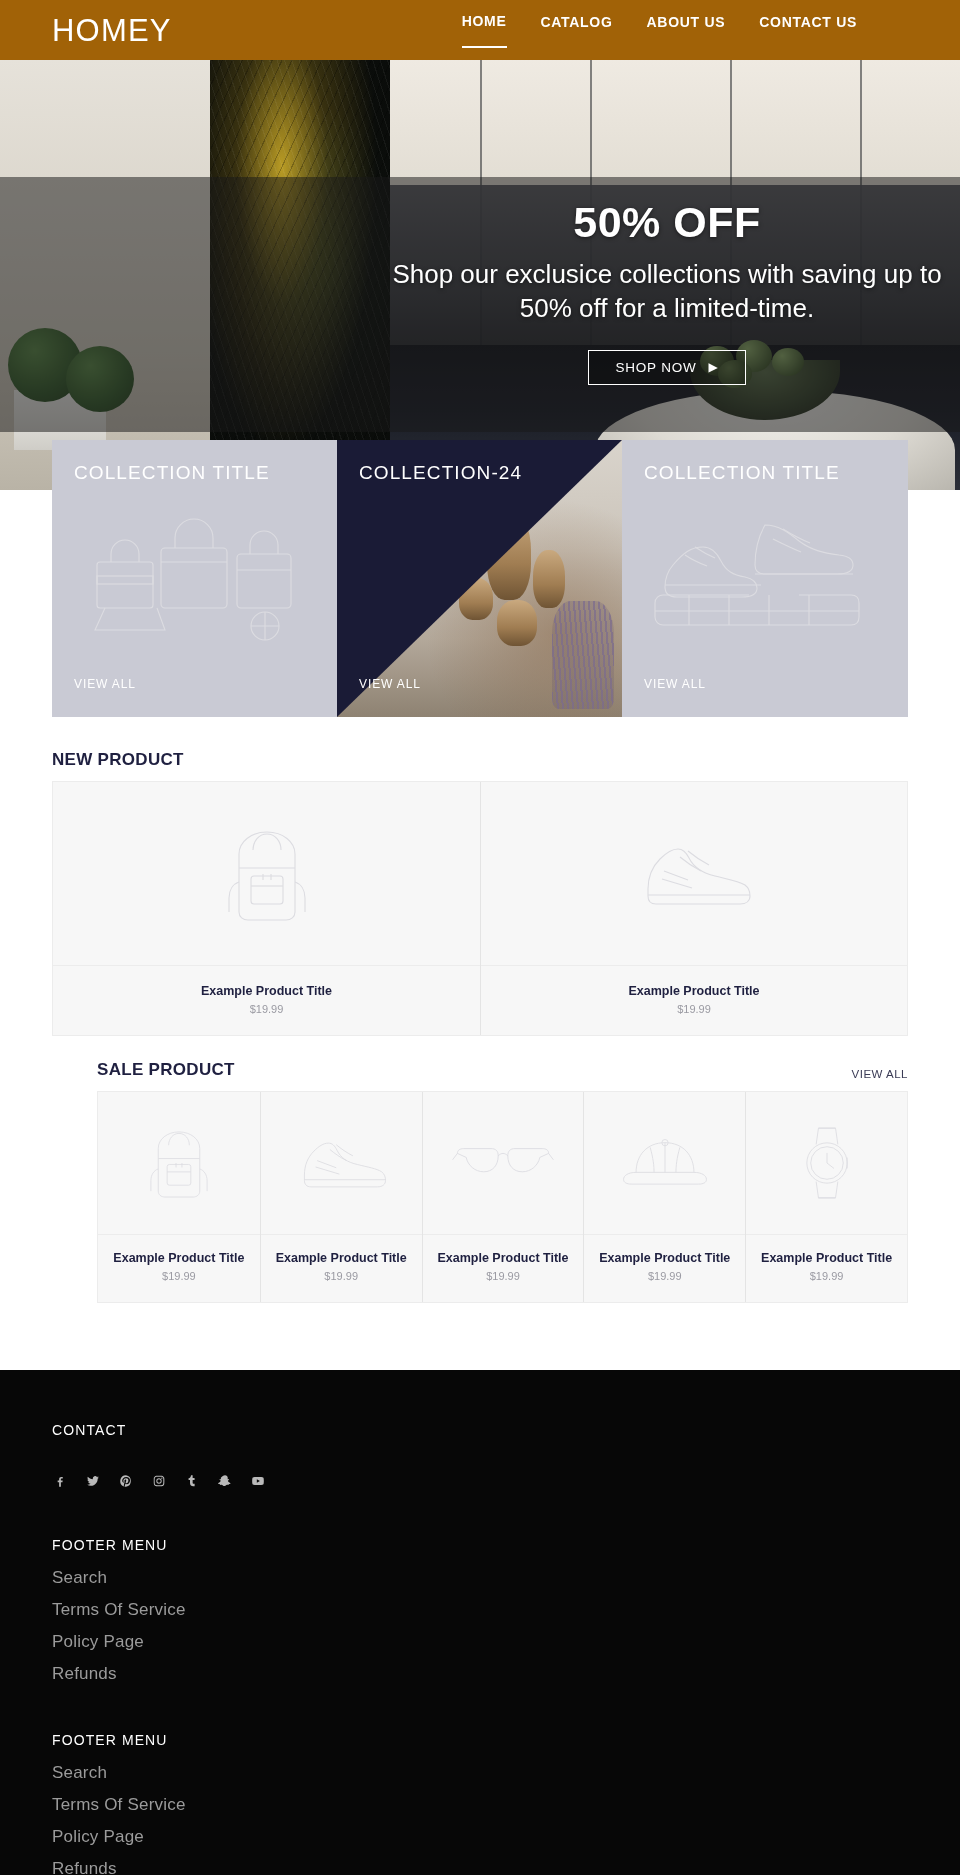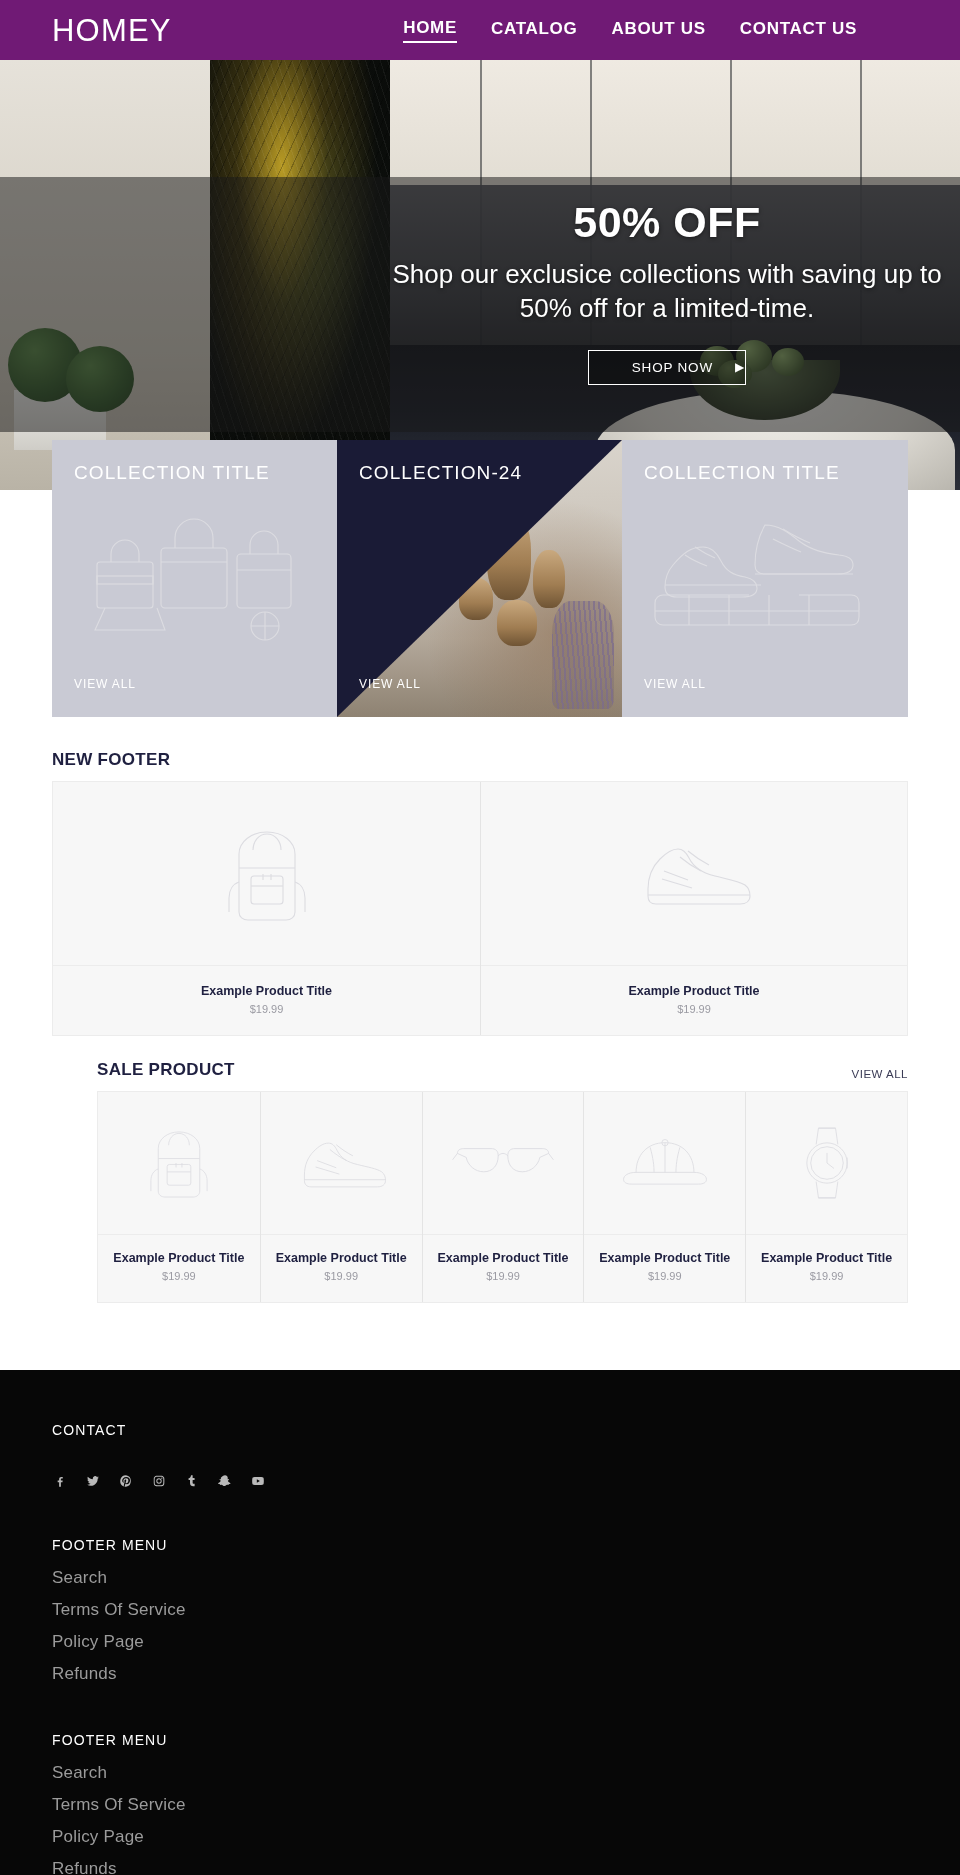--- a/index.html
+++ b/index.html
@@ -7,43 +7,43 @@
     width: 960px;
     background: #ffffff;
     font-family: "Liberation Sans", sans-serif;
     -webkit-font-smoothing: antialiased;
   }
   body { width: 960px; height: 1875px; overflow: hidden; position: relative; }
 
   
   .site-header {
     height: 60px;
-    background: #701a75;
+    background: #a16207;
     display: flex;
     align-items: center;
     justify-content: space-between;
     padding: 0 48px 0 52px;
     position: relative;
     z-index: 30;
   }
   .logo {
     color: #ffffff;
     font-size: 31px;
     letter-spacing: 1.2px;
     font-weight: 400;
     line-height: 1;
   }
   .main-nav { display: flex; align-items: center; gap: 34px; padding-right: 55px; }
   .nav-link {
     color: #ffffff;
-    font-size: 17px;
+    font-size: 14px;
     letter-spacing: 0.7px;
     font-weight: 600;
     text-decoration: none;
-    padding-bottom: 3px;
+    padding-bottom: 17px;
     white-space: nowrap;
   }
   .nav-link.active { border-bottom: 2px solid #ffffff; }
 
   
   .hero {
     position: relative;
     height: 430px;
     overflow: hidden;
     background: #b9b2a6;
@@ -145,22 +145,22 @@
     margin: 24px auto 0;
     width: 158px;
     height: 35px;
     border: 1px solid #ffffff;
     background: rgba(0,0,0,0.28);
     color: #ffffff;
     font-size: 13.5px;
     letter-spacing: 0.8px;
     display: flex;
     align-items: center;
-    justify-content: flex-end;
-    gap: 22px;
+    justify-content: center;
+    gap: 12px;
     cursor: pointer;
   }
   .shop-btn .arrow { font-size: 12px; }
 
   
   .collections {
     position: absolute;
     left: 52px;
     top: 440px;
     width: 856px;
@@ -427,21 +427,21 @@
         <path d="M44 96v30M84 96v30M124 96v30M164 96v30"></path>
       </svg>
     </div>
     <div class="col-title">COLLECTION TITLE</div>
     <div class="col-viewall">VIEW ALL</div>
   </div>
 </div>
 
 <section class="section" style="top:750px;">
   <div class="section-head">
-    <div class="section-title">NEW FOOTER</div>
+    <div class="section-title">NEW PRODUCT</div>
   </div>
   <div class="new-grid">
 
     <div class="new-cell">
       <div class="new-img">
         <svg class="lineart" width="100" height="108" viewBox="0 0 100 108">
           <path d="M22 34c0-12 12-22 28-22s28 10 28 22v58c0 5-4 8-9 8H31c-5 0-9-3-9-8z"></path>
           <path d="M36 30c0-9 6-16 14-16s14 7 14 16"></path>
           <path d="M22 48h56"></path>
           <rect x="34" y="56" width="32" height="28" rx="3"></rect>

